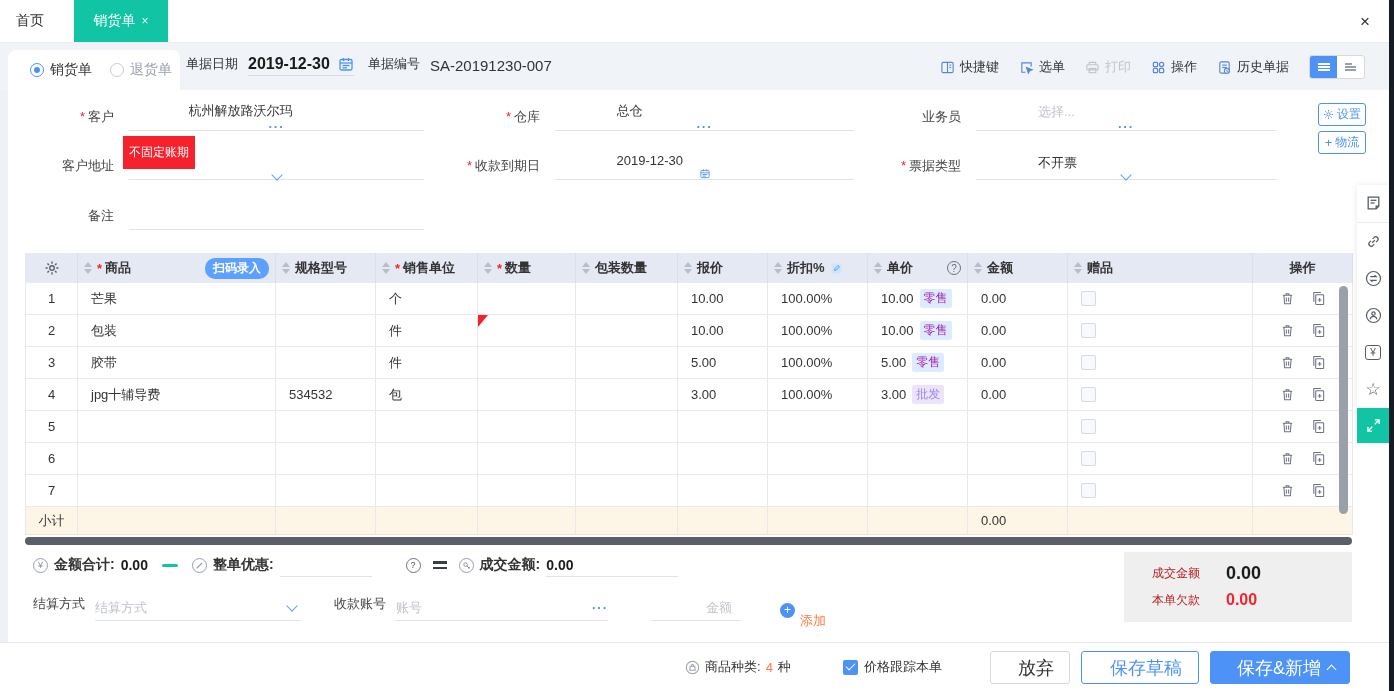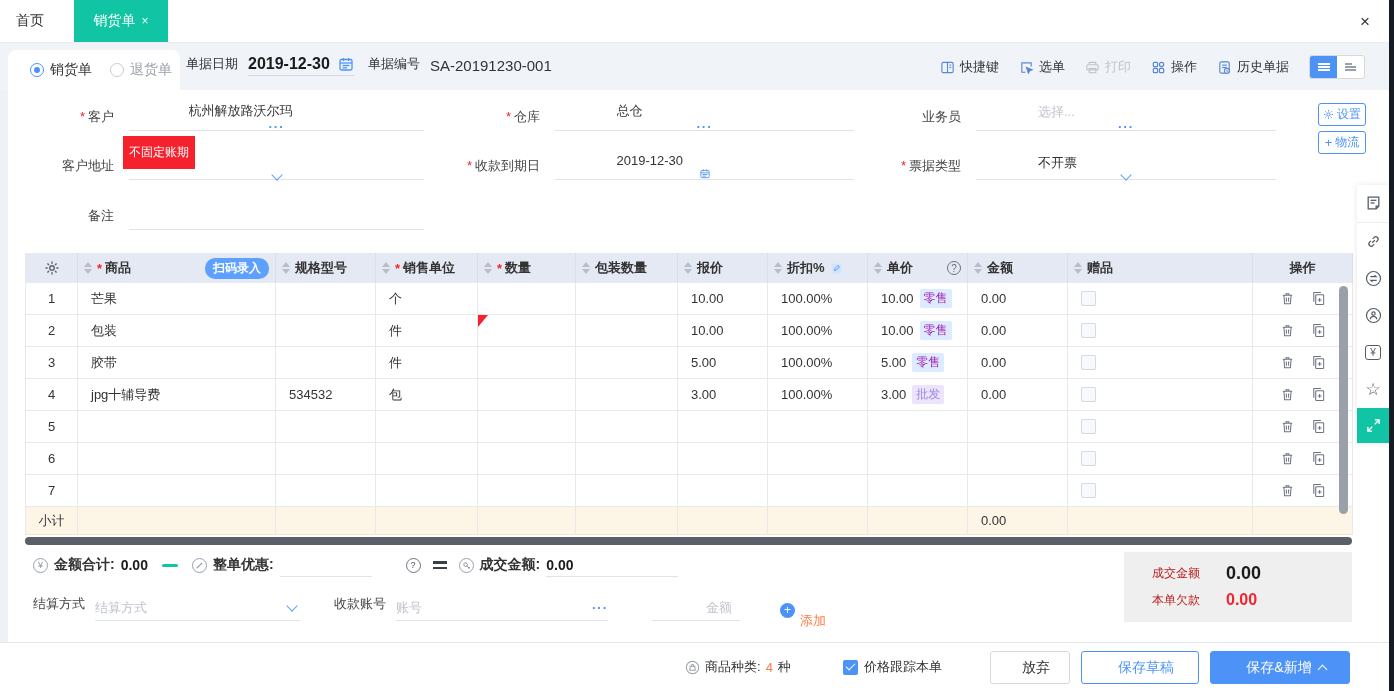--- a/index.html
+++ b/index.html
@@ -108,21 +108,21 @@
   .p-val1 { font-size:18px; font-weight:bold; color:#1a1a1a; }
   .p-val2 { font-size:16px; font-weight:bold; color:#f5222d; }
 
   
   .footerbar { position:absolute; left:0; top:642px; width:1389px; height:49px; background:#fff; border-top:1px solid #e4e7ed; }
   .f-cat { position:absolute; left:685px; top:15px; display:flex; align-items:center; gap:5px; color:#333; }
   .f-cat .cnt { color:#ff7a45; }
   .f-track { position:absolute; left:843px; top:15px; display:flex; align-items:center; gap:6px; cursor:pointer; }
   .cbx { width:15px; height:15px; background:#4d93f7; border-radius:2px; position:relative; }
   .cbx::after { content:""; position:absolute; left:4.5px; top:1.5px; width:4px; height:8px; border-right:1.8px solid #fff; border-bottom:1.8px solid #fff; transform:rotate(45deg); }
-  .btn { position:absolute; top:8px; height:33px; border-radius:3px; display:flex; align-items:center; justify-content:center; font-size:14px; cursor:pointer; background:#fff;padding-left:12px; }
+  .btn { position:absolute; top:8px; height:33px; border-radius:3px; display:flex; align-items:center; justify-content:center; font-size:18px; cursor:pointer; background:#fff;padding-left:12px; }
   .btn-cancel { left:990px; width:80px; border:1px solid #d9d9d9; color:#333; }
   .btn-draft { left:1081px; width:118px; border:1px solid #4d93f7; color:#4d93f7; }
   .btn-save { left:1210px; width:140px; background:#4d93f7; border:1px solid #4d93f7; color:#fff; gap:7px; }
   .chev-up { width:7px; height:7px; border-left:1.6px solid #fff; border-top:1.6px solid #fff; transform:rotate(45deg); margin-top:3px; }
 
   
   .rail { position:absolute; left:1357px; top:185px; width:32px; background:#fff; box-shadow:0 0 6px rgba(0,0,0,.10); display:flex; flex-direction:column; align-items:center; }
   .rail-ic { width:32px; height:37px; display:flex; align-items:center; justify-content:center; color:#555b66; cursor:pointer; }
   .rail-div { width:32px; height:1px; background:#ececec; }
   .rail-expand { width:32px; height:35px; background:var(--teal); color:#fff; display:flex; align-items:center; justify-content:center; cursor:pointer; }
@@ -168,21 +168,21 @@
             <line x1="2" y1="7" x2="14" y2="7"></line>
             <line x1="5.5" y1="2" x2="5.5" y2="5"></line>
             <line x1="10.5" y1="2" x2="10.5" y2="5"></line>
             <line x1="4.5" y1="9.5" x2="11.5" y2="9.5"></line>
             <line x1="4.5" y1="11.8" x2="9" y2="11.8"></line>
           </svg>
       </div>
     </div>
     <div class="tb-no">
       <span class="lab">单据编号</span>
-      <span class="no-val">SA-20191230-001</span>
+      <span class="no-val">SA-20191230-007</span>
     </div>
     <div class="tb-actions">
       <div class="tb-act">
         <svg width="15" height="15" viewBox="0 0 16 16" fill="none" stroke="currentColor" stroke-width="1.2">
             <rect x="2" y="2.5" width="12" height="11" rx="1.5"></rect>
             <line x1="8" y1="2.5" x2="8" y2="13.5"></line>
             <line x1="10" y1="5.5" x2="12" y2="5.5"></line>
             <line x1="10" y1="8" x2="12" y2="8"></line>
           </svg>
         <span>快捷键</span>

